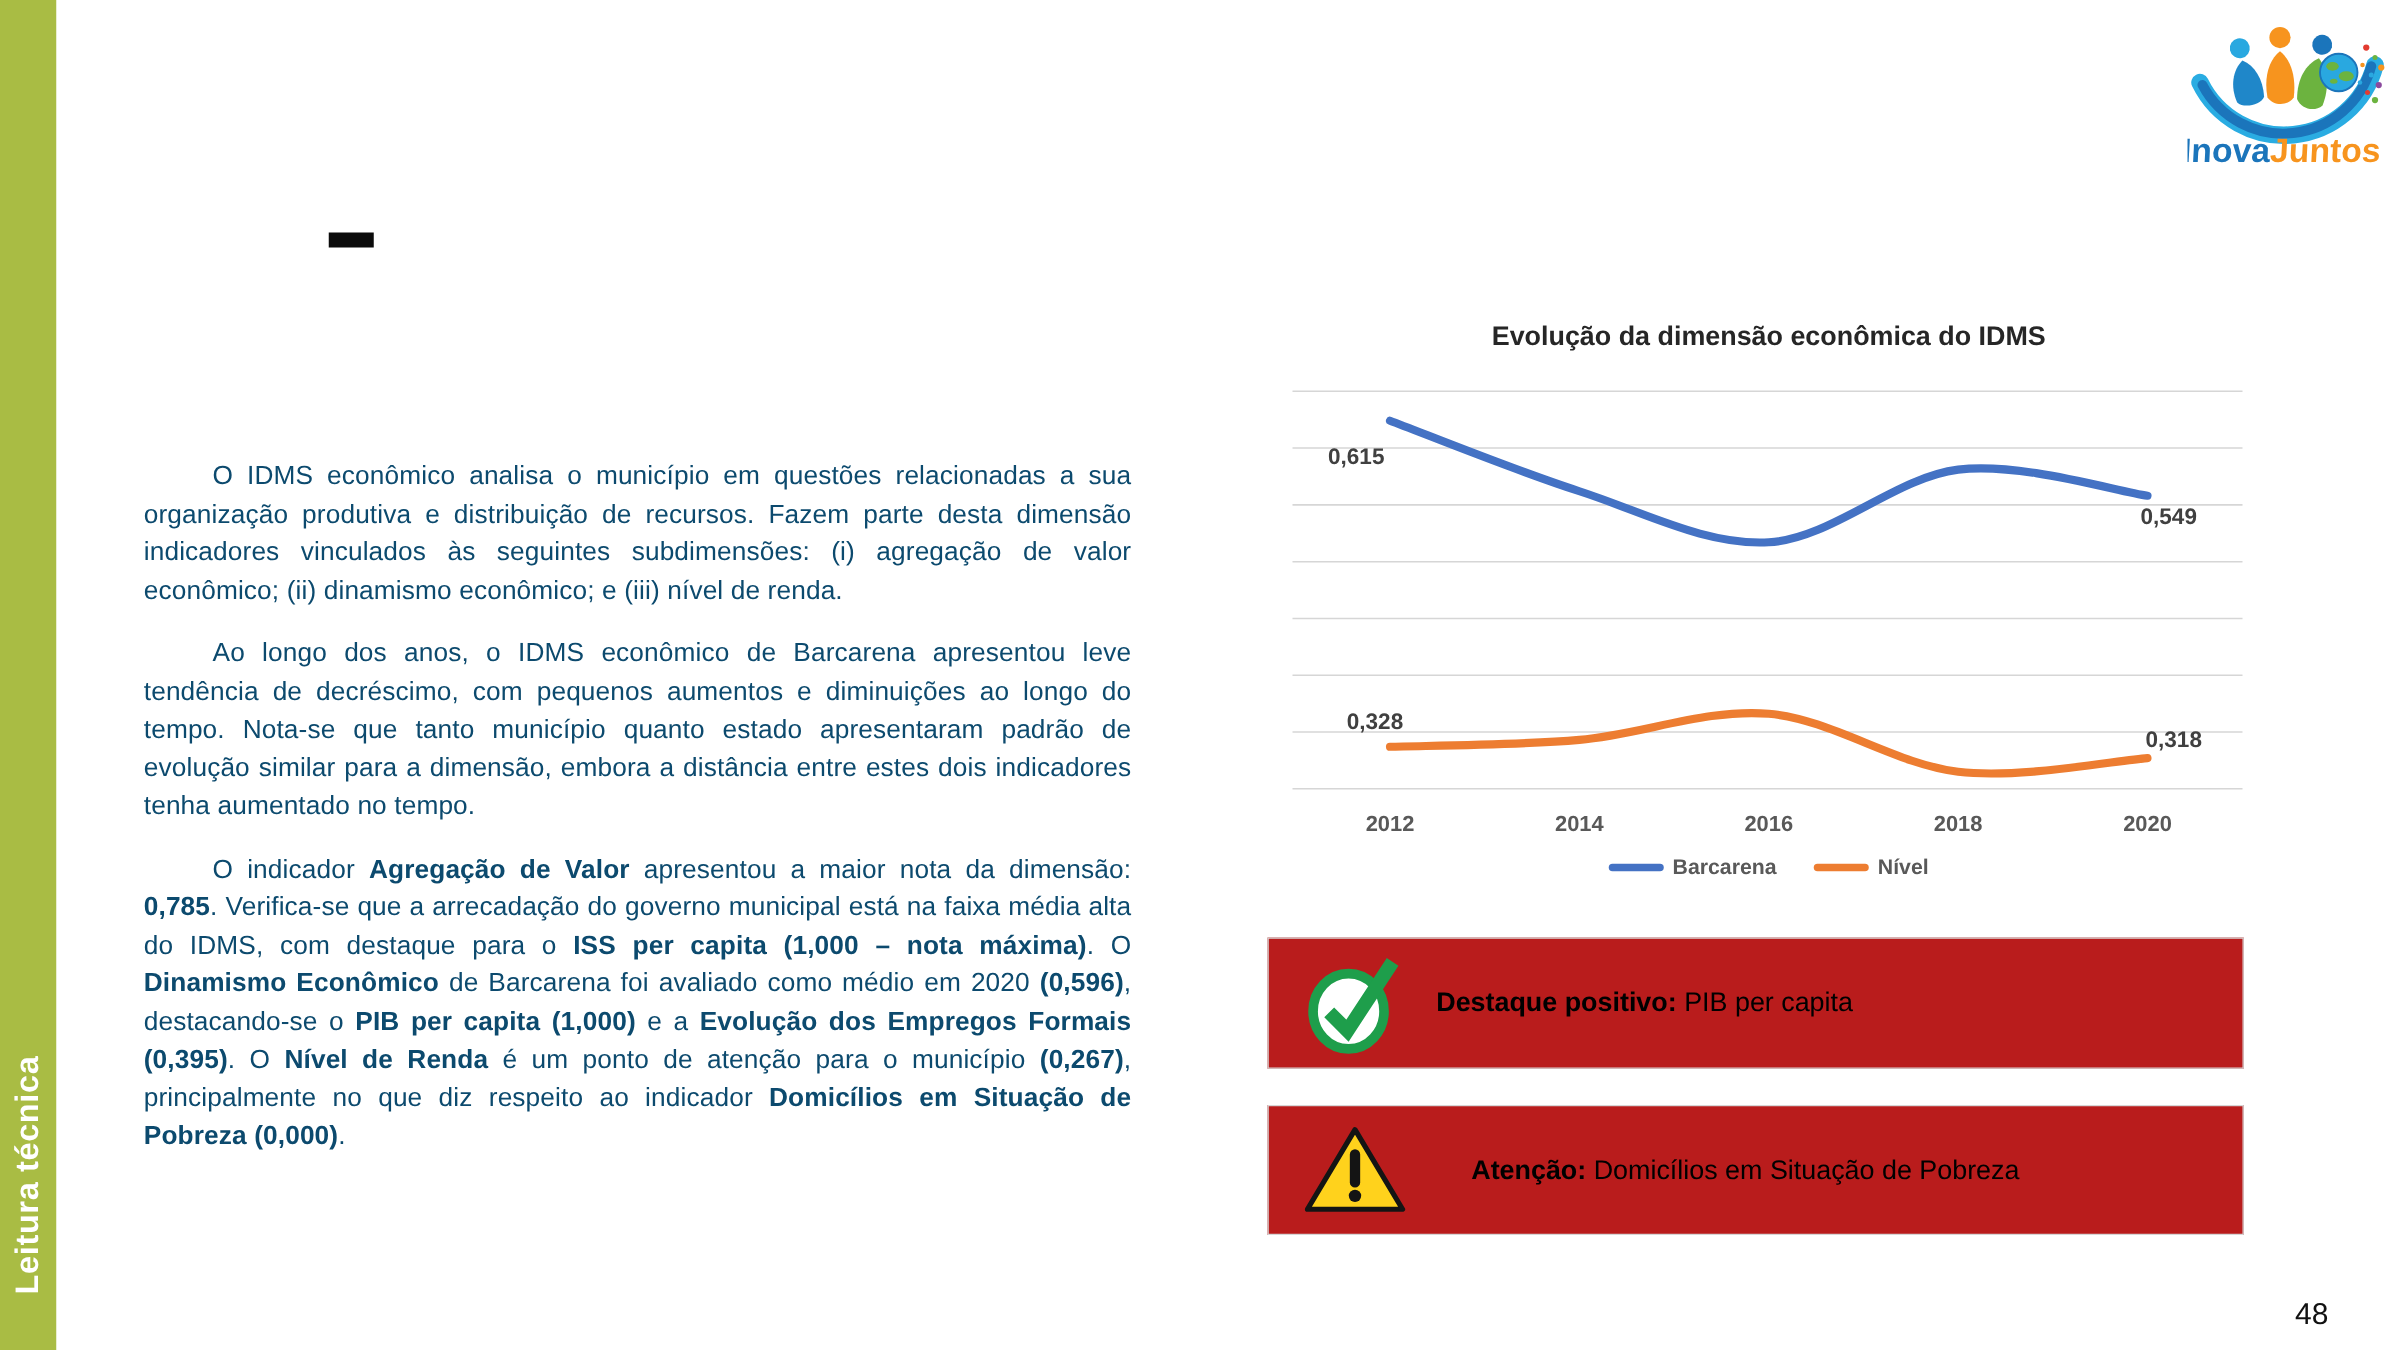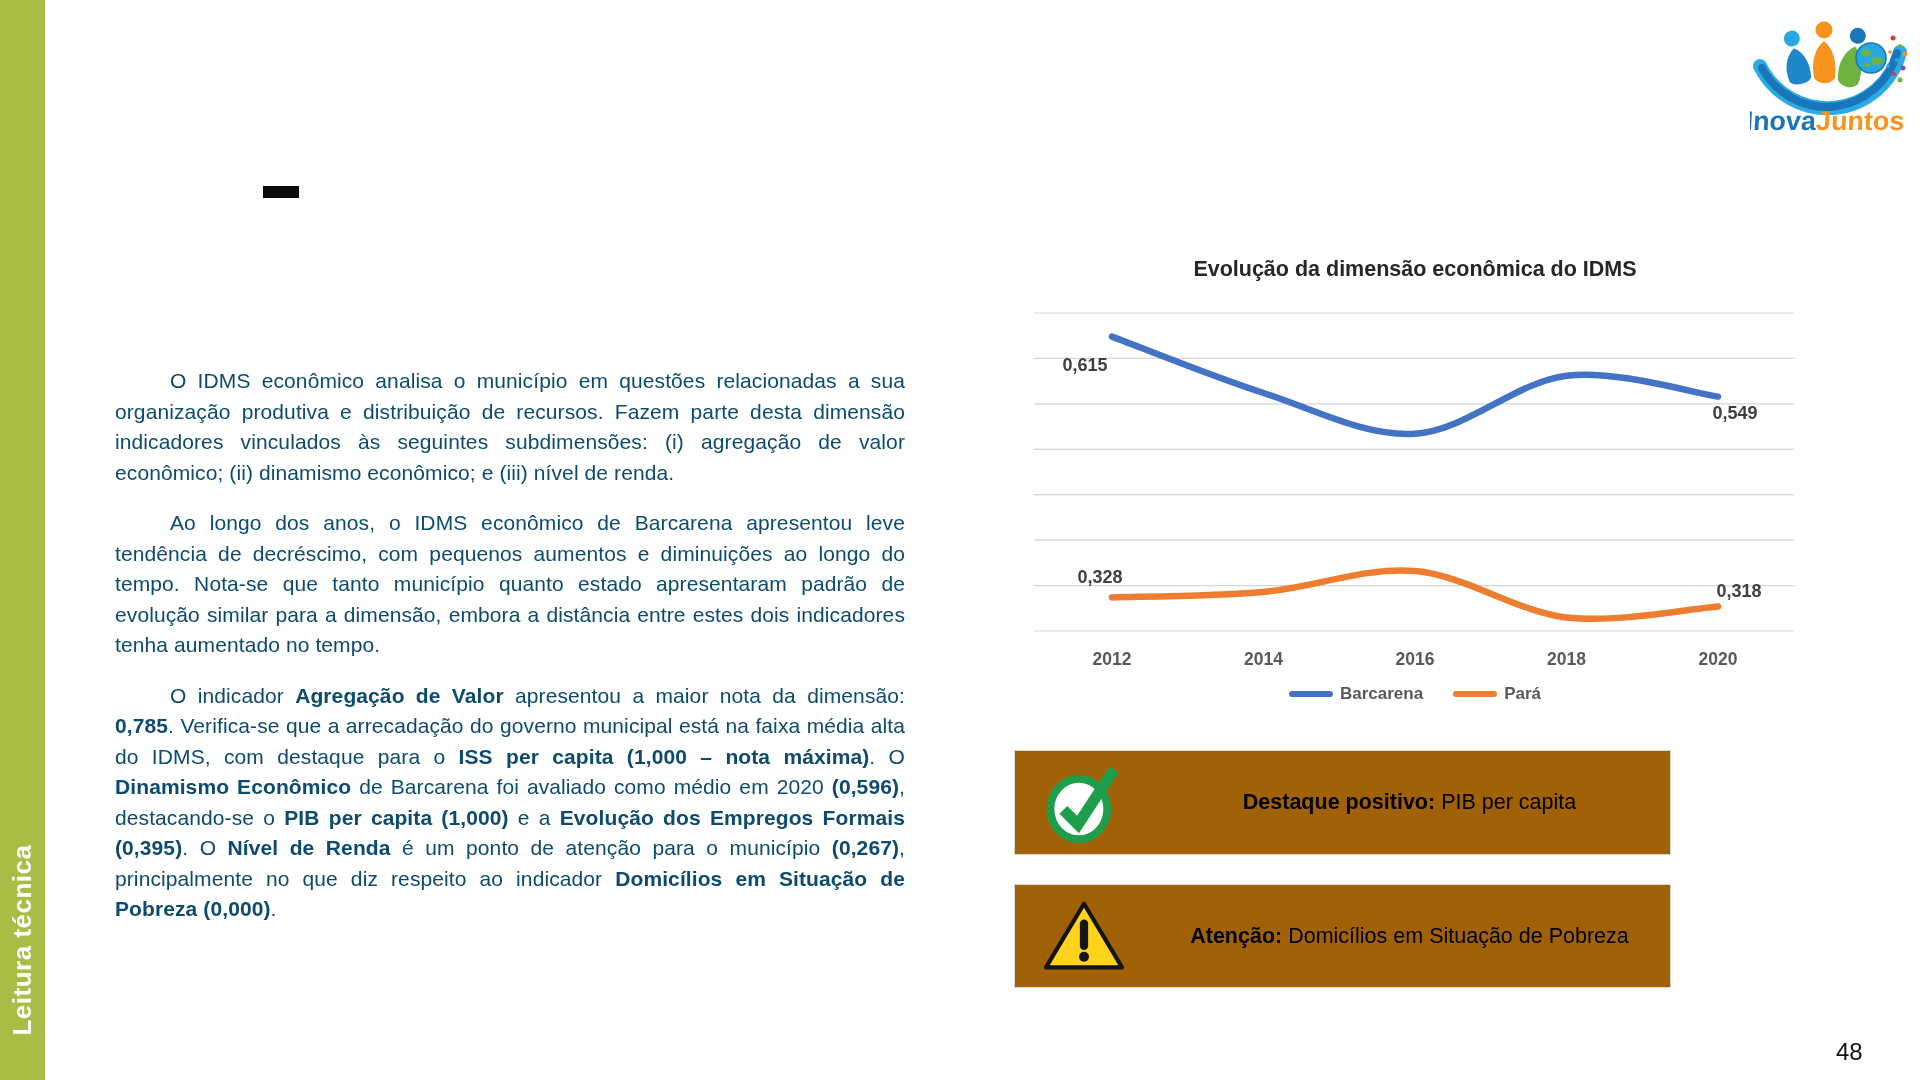--- a/index.html
+++ b/index.html
@@ -36,25 +36,25 @@
   .tlabel{font-size:17.5px;font-weight:bold;fill:#595959;}
   .chart-legend{
     position:absolute;left:0;top:444px;width:100%;
     display:flex;justify-content:center;align-items:center;gap:30px;
   }
   .legend-item{display:flex;align-items:center;gap:7px;}
   .legend-swatch{display:inline-block;width:44px;height:5.5px;border-radius:3px;}
   .legend-label{font-size:17px;font-weight:bold;color:#595959;}
   
   .callout{
-    position:absolute;left:1014px;width:657px;background:#a16207;border:1.5px solid #D6D6D6;
-    box-sizing:border-box;display:flex;align-items:center;justify-content:center;
+    position:absolute;left:1014px;width:781px;background:#b91c1c;border:1.5px solid #D6D6D6;
+    box-sizing:border-box;display:flex;align-items:center;
   }
   .callout.first{top:750px;height:105px;}
-  .callout.second{top:884px;height:104px;}
+  .callout.second{top:884px;height:104px;padding-left:28px;}
   .callout-icon{position:absolute;left:26px;top:50%;transform:translateY(-50%);width:86px;height:88px;}
   .callout-text{margin-left:134px;font-size:21.5px;color:#000;}
   .callout-text b{font-weight:bold;}
   
   .page-number{position:absolute;left:1836px;top:1038px;font-size:24px;color:#111;}
 </style>
 </head>
 <body>
 
 <div class="page">
@@ -127,21 +127,21 @@
         <text x="556.5" y="425" text-anchor="middle" class="tlabel">2018</text>
         <text x="708.0" y="425" text-anchor="middle" class="tlabel">2020</text>
       </svg>
     <div class="chart-legend">
         <span class="legend-item">
           <span class="legend-swatch" style="background: rgb(68, 114, 196);"></span>
           <span class="legend-label">Barcarena</span>
         </span>
         <span class="legend-item">
           <span class="legend-swatch" style="background: rgb(237, 125, 49);"></span>
-          <span class="legend-label">Pará</span>
+          <span class="legend-label">Nível</span>
         </span>
       </div>
   </div>
 
   <div class="callout first">
     <svg class="callout-icon" viewBox="0 0 100 100">
       <ellipse cx="44" cy="57" rx="33" ry="35" fill="#ffffff" stroke="#1E9E4B" stroke-width="9"></ellipse>
       <path d="M26 58 L43 75 L85 11" fill="none" stroke="#1E9E4B" stroke-width="13"></path>
     </svg>
     <div class="callout-text"><b>Destaque positivo:</b><span> PIB per capita</span></div>

